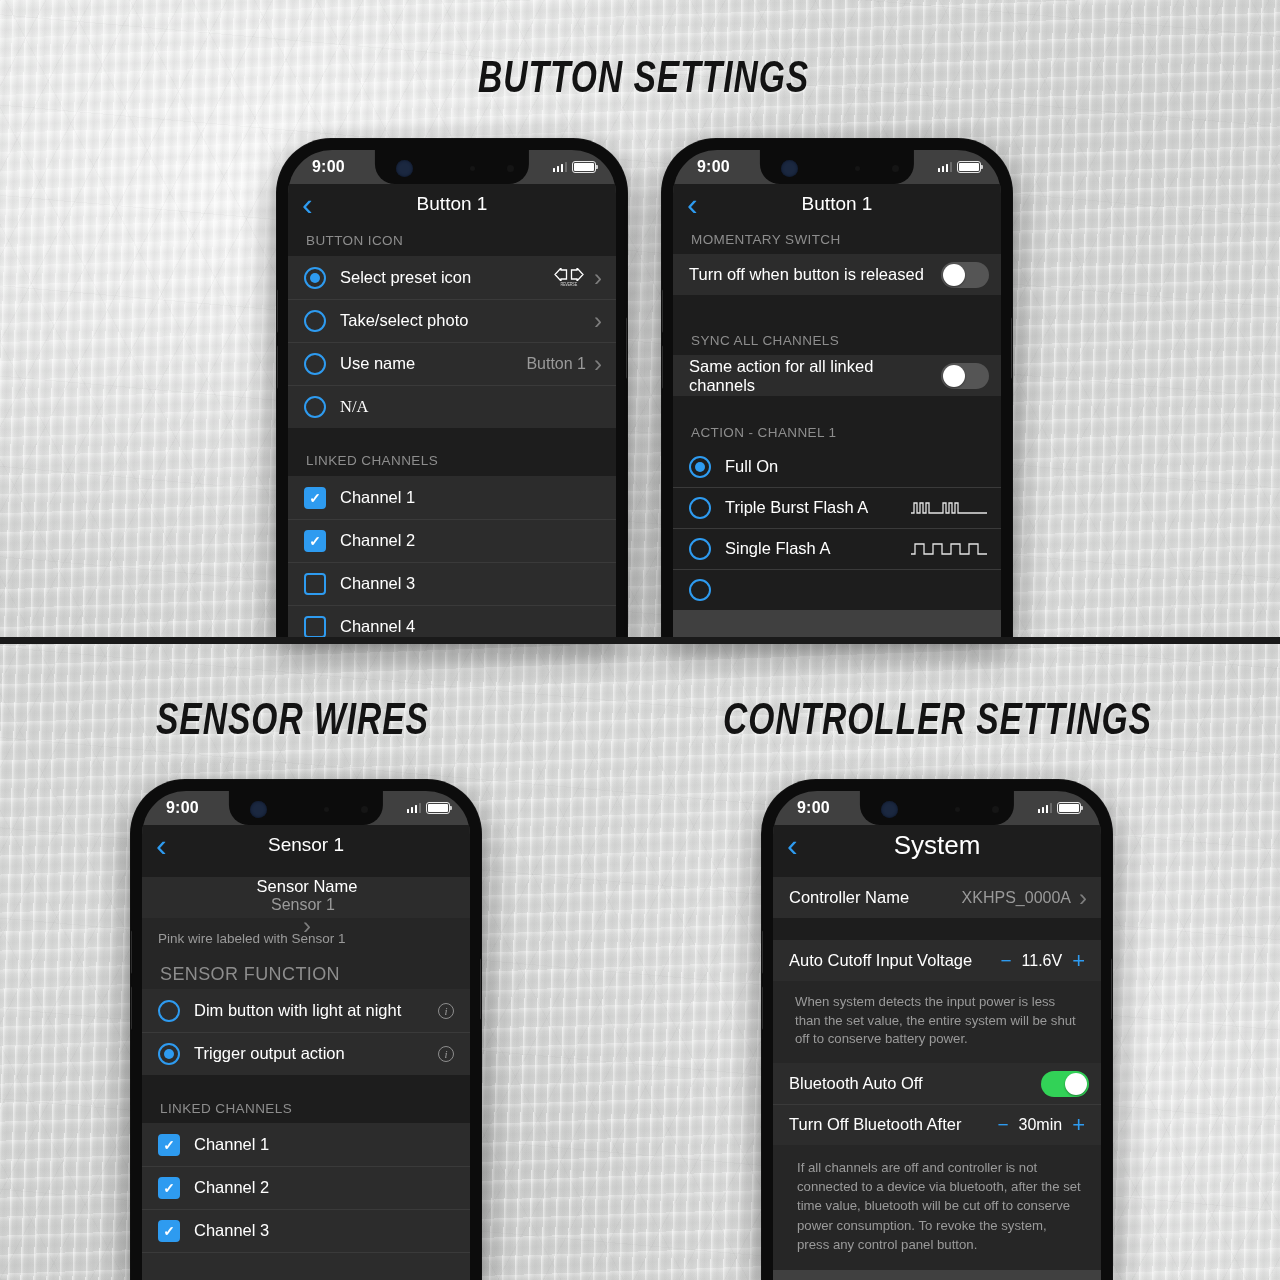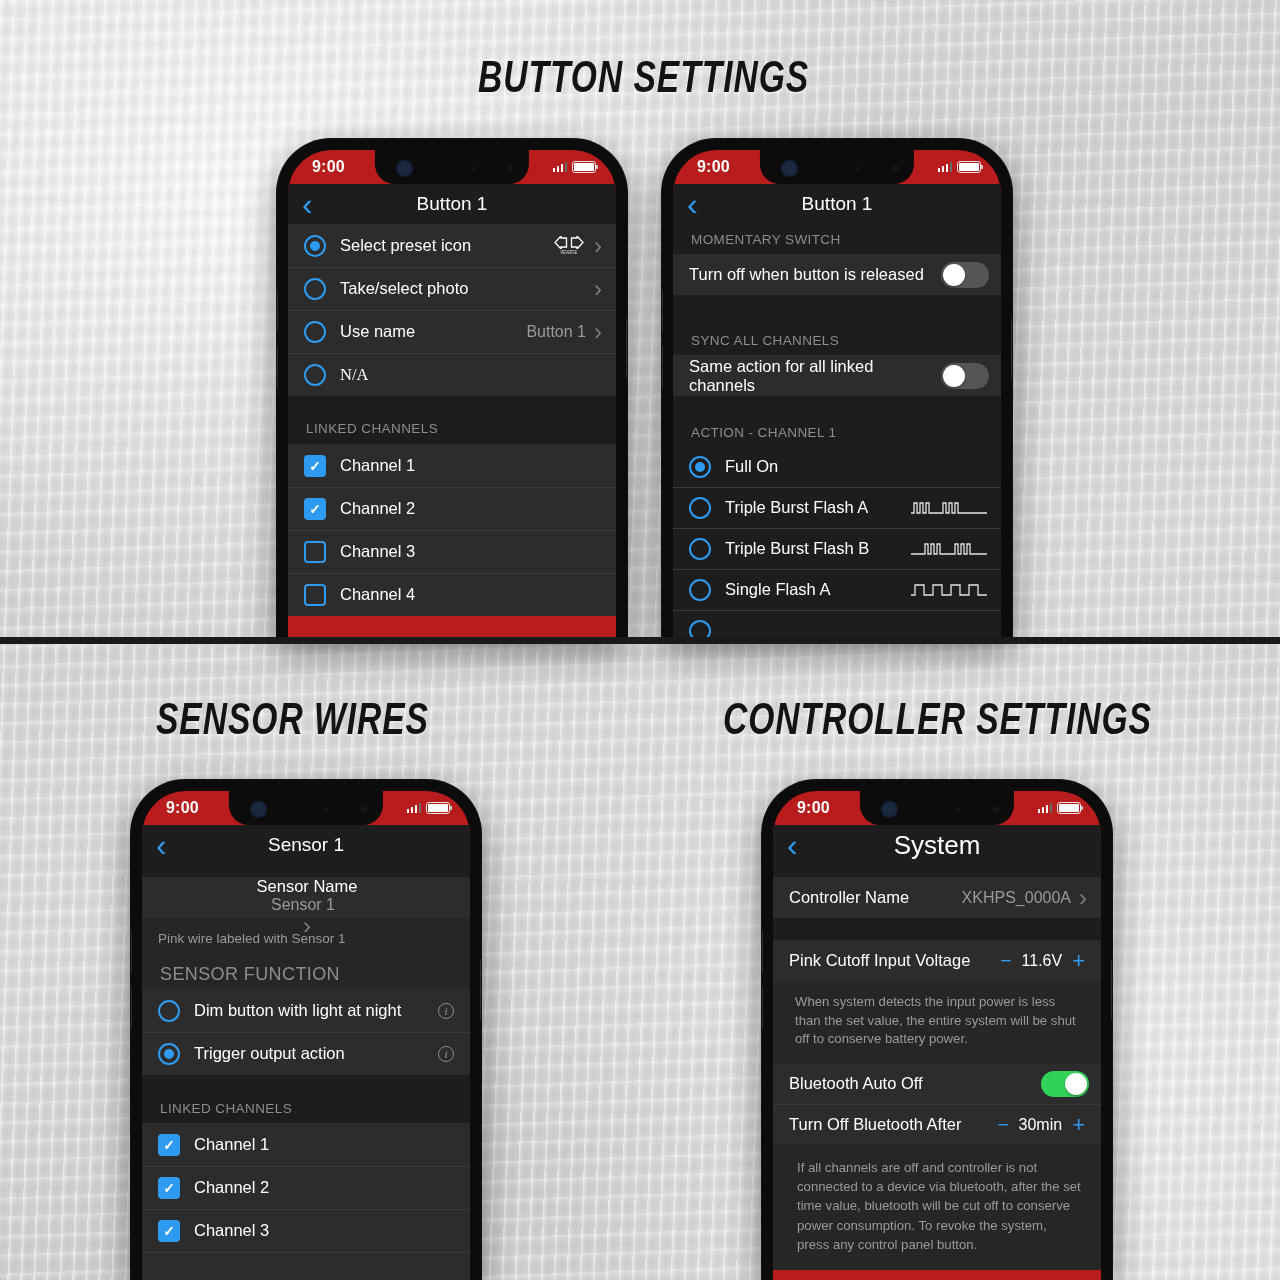--- a/index.html
+++ b/index.html
@@ -50,21 +50,21 @@
   
   .phone{
     position:absolute;
     background:#0c0c0c;
     border-radius:54px 54px 0 0;
     box-shadow:0 0 0 1px rgba(0,0,0,0.9), 0 12px 34px rgba(0,0,0,0.45);
     overflow:hidden;
   }
   .phone-inner{
     position:absolute; left:11px; top:11px; right:11px; bottom:0;
-    background:#b91c1c;
+    background:#404040;
     border-radius:44px 44px 0 0;
     overflow:hidden;
   }
   .btn-side{
     position:absolute; width:4px; background:#2e2e2e;
     border-radius:2px; box-shadow:0 0 1px rgba(0,0,0,.8);
   }
   .btn-side.r{ background:#303030; }
 
   
@@ -195,20 +195,21 @@
             <span></span>
           </div>
       </div>
     </div>
 
     <div class="navbar" style="margin-top:34px; height:40px;">
       <div class="back" style="font-size:32px;">‹</div>
       <div class="ttl" style="font-size:19px;">Button 1</div>
     </div>
 
+    <div class="sec-head" style="height:32px; padding:0 18px; font-size:13.5px; letter-spacing:.4px;">BUTTON ICON</div>
 
     <div class="row" style="height:43px; padding:0 14px 0 16px;">
       <div class="radio" style="width:22px; height:22px;">
           <i style="width:10px;height:10px;"></i>
         </div>
       <div class="lbl" style="margin-left:14px; font-size:16.5px;">Select preset icon</div>
       <div class="preseticon" style="margin-right:10px;">
         <svg width="30" height="13" viewBox="0 0 30 13">
           <path d="M12.5 2 L12.5 11 L7 11 L7 13 L1 6.5 L7 0 L7 2 Z" fill="none" stroke="#fff" stroke-width="1.3"></path>
           <path d="M17.5 2 L17.5 11 L23 11 L23 13 L29 6.5 L23 0 L23 2 Z" fill="none" stroke="#fff" stroke-width="1.3"></path>
@@ -323,27 +324,20 @@
     </div>
 
     <div class="row" style="height:41px; padding:0 14px 0 16px; background:#1d1d1d;">
       <div class="radio" style="width:22px; height:22px;"></div>
       <div class="lbl" style="margin-left:14px; font-size:16.5px;">Triple Burst Flash A</div>
       <svg class="wave" width="76" height="18" viewBox="0 0 76 18">
         <polyline fill="none" stroke="#e3e3e3" stroke-width="1.3" points="0,14 3,14 3,4 6,4 6,14 9,14 9,4 12,4 12,14 15,14 15,4 18,4 18,14 32,14 32,4 35,4 35,14 38,14 38,4 41,4 41,14 44,14 44,4 47,4 47,14 62,14 62,14 76,14"></polyline>
       </svg>
     </div>
 
-    <div class="row" style="height:41px; padding:0 14px 0 16px; background:#1d1d1d;">
-      <div class="radio" style="width:22px; height:22px;"></div>
-      <div class="lbl" style="margin-left:14px; font-size:16.5px;">Triple Burst Flash B</div>
-      <svg class="wave" width="76" height="18" viewBox="0 0 76 18">
-        <polyline fill="none" stroke="#e3e3e3" stroke-width="1.3" points="0,14 14,14 14,4 17,4 17,14 20,14 20,4 23,4 23,14 26,14 26,4 29,4 29,14 44,14 44,4 47,4 47,14 50,14 50,4 53,4 53,14 56,14 56,4 59,4 59,14 76,14"></polyline>
-      </svg>
-    </div>
 
     <div class="row" style="height:41px; padding:0 14px 0 16px; background:#1d1d1d;">
       <div class="radio" style="width:22px; height:22px;"></div>
       <div class="lbl" style="margin-left:14px; font-size:16.5px;">Single Flash A</div>
       <svg class="wave" width="76" height="18" viewBox="0 0 76 18">
         <polyline fill="none" stroke="#e3e3e3" stroke-width="1.3" points="0,14 4,14 4,4 13,4 13,14 22,14 22,4 31,4 31,14 40,14 40,4 49,4 49,14 58,14 58,4 67,4 67,14 76,14"></polyline>
       </svg>
     </div>
 
     <div class="row" style="height:41px; padding:0 14px 0 16px; background:#1d1d1d;">
@@ -468,21 +462,21 @@
 
     <div class="row" style="height:41px; padding:0 14px 0 16px;">
       <div class="lbl" style="font-size:16.5px;">Controller Name</div>
       <div class="val" style="font-size:16px; margin-right:8px;">XKHPS_0000A</div>
       <div class="chev" style="font-size:24px;">›</div>
     </div>
 
     <div class="gap" style="height:22px;"></div>
 
     <div class="row" style="height:41px; padding:0 16px;">
-      <div class="lbl" style="font-size:16.5px;">Pink Cutoff Input Voltage</div>
+      <div class="lbl" style="font-size:16.5px;">Auto Cutoff Input Voltage</div>
       <div class="step">
         <span class="pm" style="font-size:19px;">−</span>
         <span class="sv" style="font-size:16px;">11.6V</span>
         <span class="pm" style="font-size:22px;">+</span>
       </div>
     </div>
 
     <div class="note" style="padding:12px 20px 14px 22px; font-size:13.2px; line-height:1.42;">When system detects the input power is less than the set value, the entire system will be shut off to conserve battery power.</div>
 
     <div class="row" style="height:41px; padding:0 12px 0 16px;">

